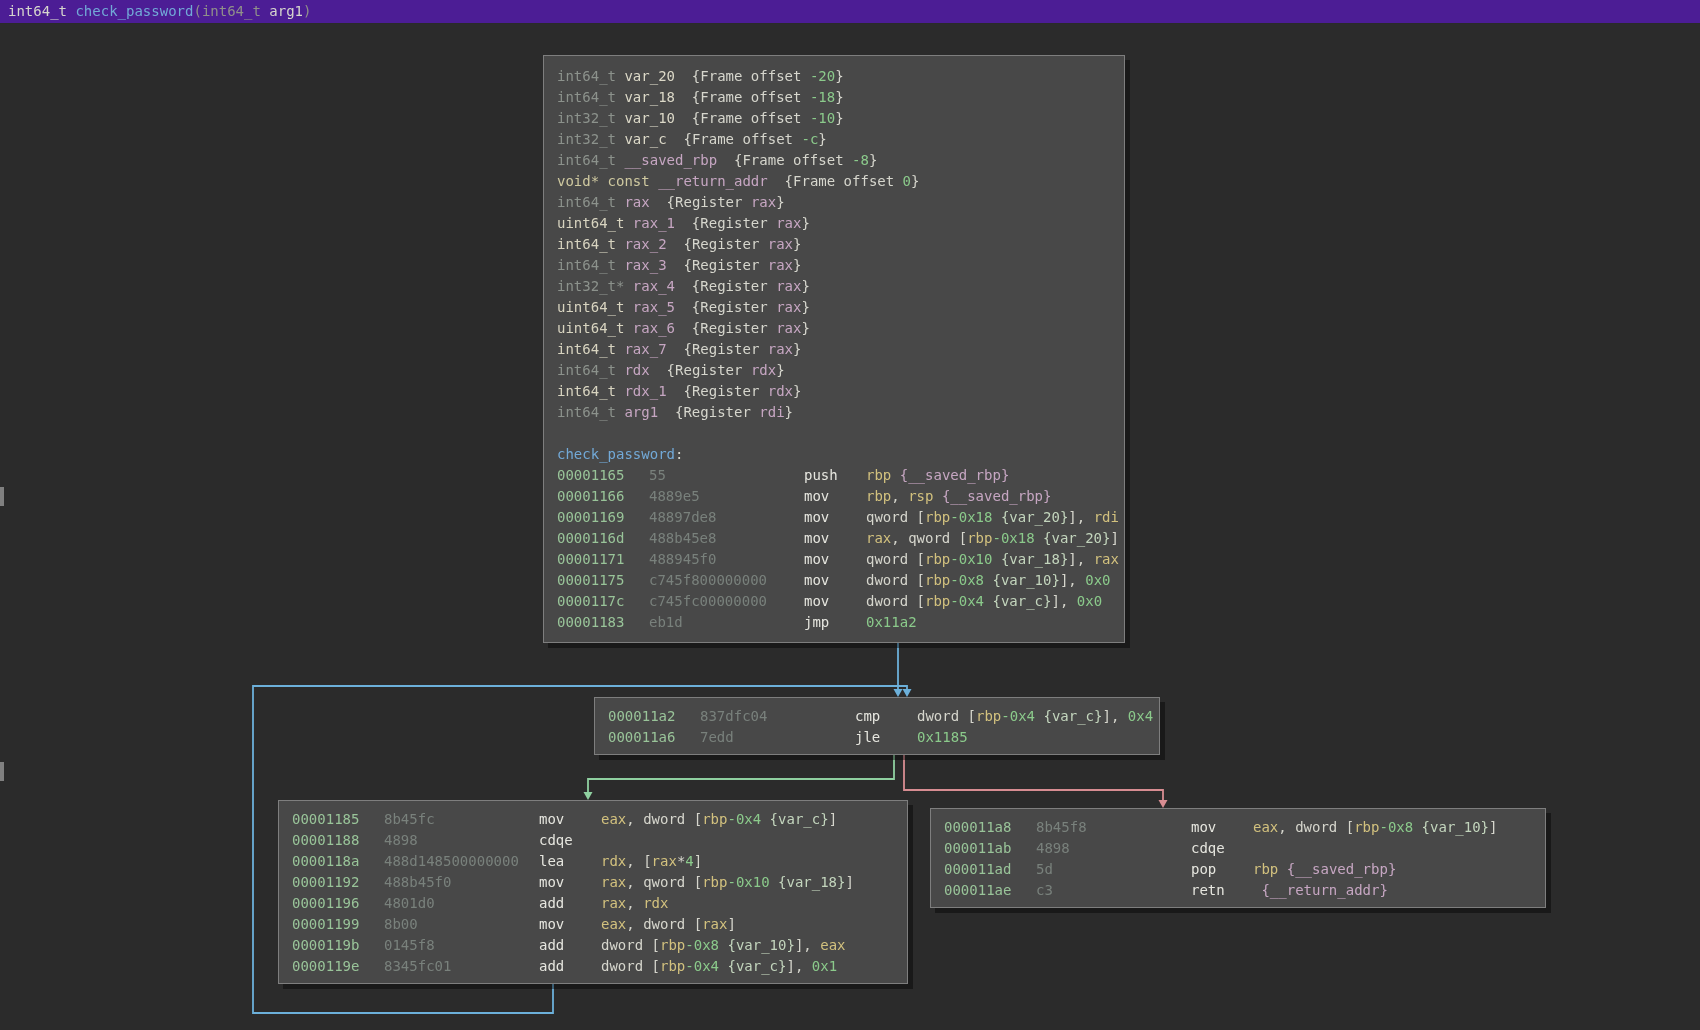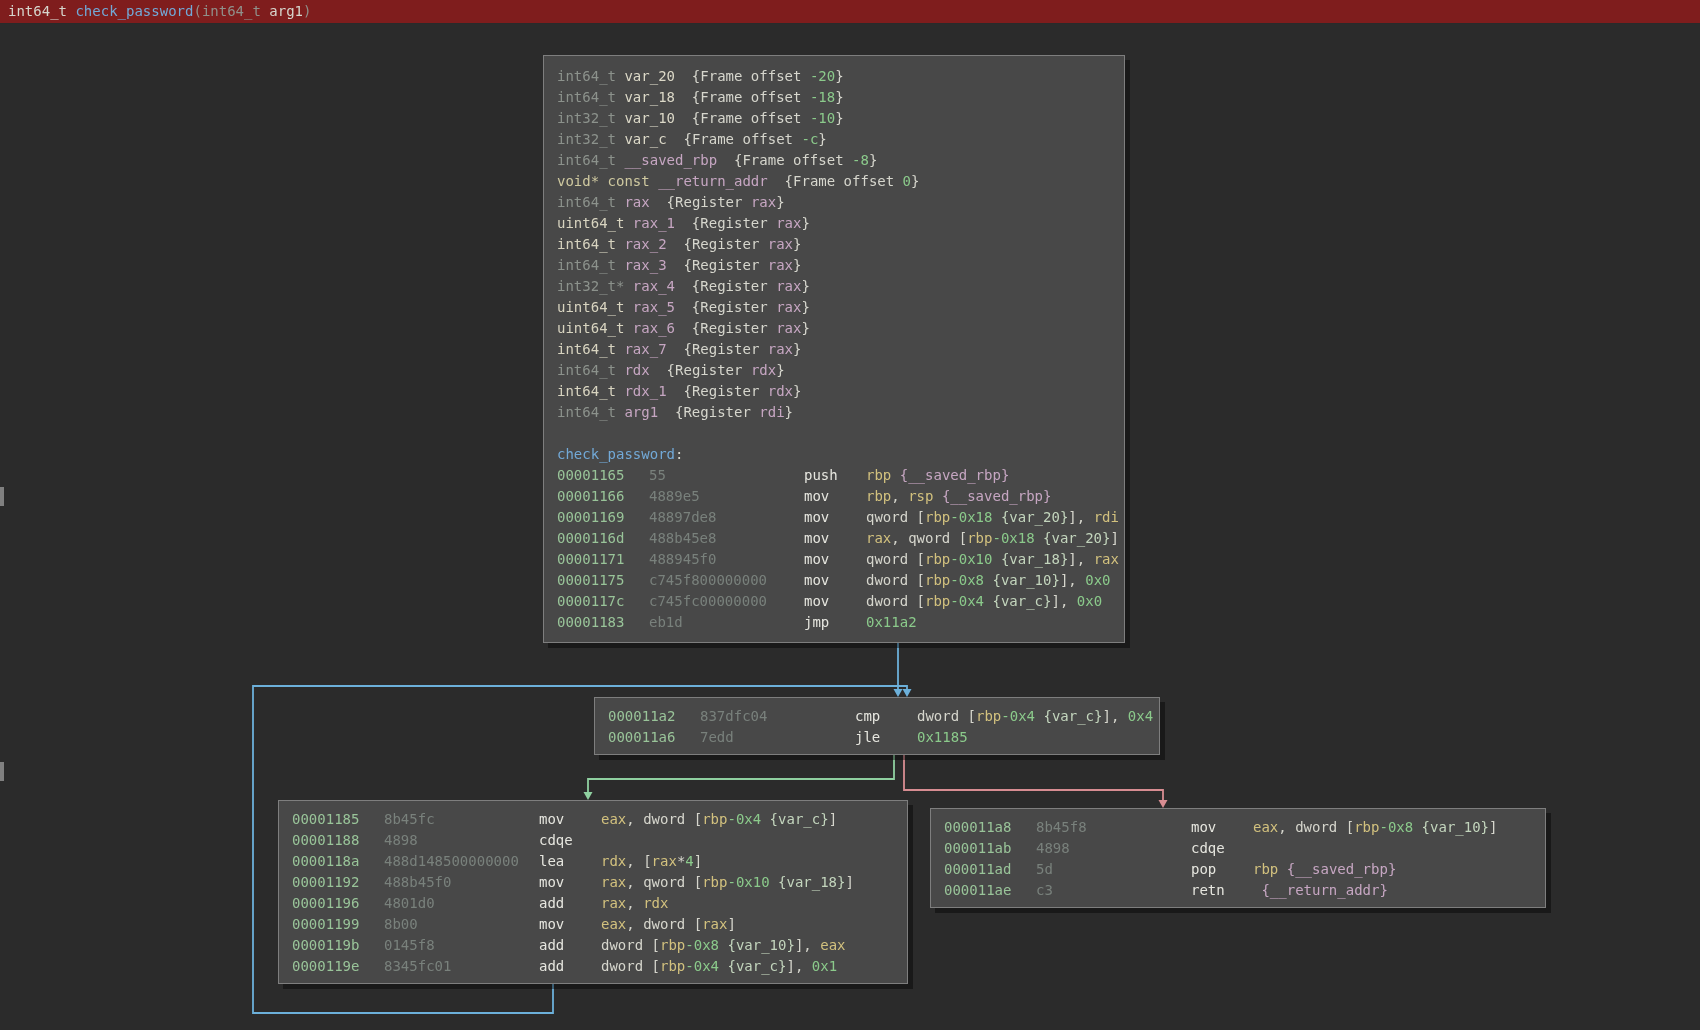--- a/index.html
+++ b/index.html
@@ -49,13 +49,13 @@
       <path d="M904,755 L904,790 L1163,790 L1163,800" stroke="#d88d92" fill="none" stroke-width="1.8"></path>
       <path d="M1158.5,800 L1167.5,800 L1163,808 Z" fill="#d88d92"></path>
     </svg>
   <div class="scroll-mark m1"></div>
   <div class="scroll-mark m2"></div>
 <div class="node" style="left: 543px; top: 55px; width: 582px; height: 588px; padding-top: 10px;"><div class="row"><span class="tk-td">int64_t </span><span class="tk-v">var_20</span><span class="tk-t">  {Frame offset </span><span class="tk-n">-20</span><span class="tk-t">}</span></div><div class="row"><span class="tk-td">int64_t </span><span class="tk-v">var_18</span><span class="tk-t">  {Frame offset </span><span class="tk-n">-18</span><span class="tk-t">}</span></div><div class="row"><span class="tk-td">int32_t </span><span class="tk-v">var_10</span><span class="tk-t">  {Frame offset </span><span class="tk-n">-10</span><span class="tk-t">}</span></div><div class="row"><span class="tk-td">int32_t </span><span class="tk-v">var_c</span><span class="tk-t">  {Frame offset </span><span class="tk-n">-c</span><span class="tk-t">}</span></div><div class="row"><span class="tk-td">int64_t </span><span class="tk-sp">__saved_rbp</span><span class="tk-t">  {Frame offset </span><span class="tk-n">-8</span><span class="tk-t">}</span></div><div class="row"><span class="tk-kw">void* const </span><span class="tk-sp">__return_addr</span><span class="tk-t">  {Frame offset </span><span class="tk-n">0</span><span class="tk-t">}</span></div><div class="row"><span class="tk-td">int64_t </span><span class="tk-sp">rax</span><span class="tk-t">  {Register </span><span class="tk-sp">rax</span><span class="tk-t">}</span></div><div class="row"><span class="tk-tb">uint64_t </span><span class="tk-sp">rax_1</span><span class="tk-t">  {Register </span><span class="tk-sp">rax</span><span class="tk-t">}</span></div><div class="row"><span class="tk-tb">int64_t </span><span class="tk-sp">rax_2</span><span class="tk-t">  {Register </span><span class="tk-sp">rax</span><span class="tk-t">}</span></div><div class="row"><span class="tk-td">int64_t </span><span class="tk-sp">rax_3</span><span class="tk-t">  {Register </span><span class="tk-sp">rax</span><span class="tk-t">}</span></div><div class="row"><span class="tk-td">int32_t* </span><span class="tk-sp">rax_4</span><span class="tk-t">  {Register </span><span class="tk-sp">rax</span><span class="tk-t">}</span></div><div class="row"><span class="tk-tb">uint64_t </span><span class="tk-sp">rax_5</span><span class="tk-t">  {Register </span><span class="tk-sp">rax</span><span class="tk-t">}</span></div><div class="row"><span class="tk-tb">uint64_t </span><span class="tk-sp">rax_6</span><span class="tk-t">  {Register </span><span class="tk-sp">rax</span><span class="tk-t">}</span></div><div class="row"><span class="tk-tb">int64_t </span><span class="tk-sp">rax_7</span><span class="tk-t">  {Register </span><span class="tk-sp">rax</span><span class="tk-t">}</span></div><div class="row"><span class="tk-td">int64_t </span><span class="tk-sp">rdx</span><span class="tk-t">  {Register </span><span class="tk-sp">rdx</span><span class="tk-t">}</span></div><div class="row"><span class="tk-tb">int64_t </span><span class="tk-sp">rdx_1</span><span class="tk-t">  {Register </span><span class="tk-sp">rdx</span><span class="tk-t">}</span></div><div class="row"><span class="tk-td">int64_t </span><span class="tk-sp">arg1</span><span class="tk-t">  {Register </span><span class="tk-sp">rdi</span><span class="tk-t">}</span></div><div class="row"></div><div class="row"><span class="tk-lb">check_password</span><span class="tk-t">:</span></div><div class="row"><span class="tk-a ca">00001165</span><span class="tk-by cb">55</span><span class="tk-mn cm">push</span><span class="tk-rg">rbp</span><span class="tk-t"> </span><span class="tk-sp">{__saved_rbp}</span></div><div class="row"><span class="tk-a ca">00001166</span><span class="tk-by cb">4889e5</span><span class="tk-mn cm">mov</span><span class="tk-rg">rbp</span><span class="tk-t">, </span><span class="tk-rg">rsp</span><span class="tk-t"> </span><span class="tk-sp">{__saved_rbp}</span></div><div class="row"><span class="tk-a ca">00001169</span><span class="tk-by cb">48897de8</span><span class="tk-mn cm">mov</span><span class="tk-t">qword [</span><span class="tk-rg">rbp</span><span class="tk-n">-0x18</span><span class="tk-t"> </span><span class="tk-sv">{var_20}</span><span class="tk-t">], </span><span class="tk-rg">rdi</span></div><div class="row"><span class="tk-a ca">0000116d</span><span class="tk-by cb">488b45e8</span><span class="tk-mn cm">mov</span><span class="tk-rg">rax</span><span class="tk-t">, qword [</span><span class="tk-rg">rbp</span><span class="tk-n">-0x18</span><span class="tk-t"> </span><span class="tk-sv">{var_20}</span><span class="tk-t">]</span></div><div class="row"><span class="tk-a ca">00001171</span><span class="tk-by cb">488945f0</span><span class="tk-mn cm">mov</span><span class="tk-t">qword [</span><span class="tk-rg">rbp</span><span class="tk-n">-0x10</span><span class="tk-t"> </span><span class="tk-sv">{var_18}</span><span class="tk-t">], </span><span class="tk-rg">rax</span></div><div class="row"><span class="tk-a ca">00001175</span><span class="tk-by cb">c745f800000000</span><span class="tk-mn cm">mov</span><span class="tk-t">dword [</span><span class="tk-rg">rbp</span><span class="tk-n">-0x8</span><span class="tk-t"> </span><span class="tk-sv">{var_10}</span><span class="tk-t">], </span><span class="tk-n">0x0</span></div><div class="row"><span class="tk-a ca">0000117c</span><span class="tk-by cb">c745fc00000000</span><span class="tk-mn cm">mov</span><span class="tk-t">dword [</span><span class="tk-rg">rbp</span><span class="tk-n">-0x4</span><span class="tk-t"> </span><span class="tk-sv">{var_c}</span><span class="tk-t">], </span><span class="tk-n">0x0</span></div><div class="row"><span class="tk-a ca">00001183</span><span class="tk-by cb">eb1d</span><span class="tk-mn cm">jmp</span><span class="tk-n">0x11a2</span></div></div>
     <div class="node" style="left: 594px; top: 697px; width: 566px; height: 58px; padding-top: 8px;"><div class="row"><span class="tk-a ca">000011a2</span><span class="tk-by cb">837dfc04</span><span class="tk-mn cm">cmp</span><span class="tk-t">dword [</span><span class="tk-rg">rbp</span><span class="tk-n">-0x4</span><span class="tk-t"> </span><span class="tk-sv">{var_c}</span><span class="tk-t">], </span><span class="tk-n">0x4</span></div><div class="row"><span class="tk-a ca">000011a6</span><span class="tk-by cb">7edd</span><span class="tk-mn cm">jle</span><span class="tk-n">0x1185</span></div></div>
     <div class="node" style="left: 278px; top: 800px; width: 630px; height: 184px; padding-top: 8px;"><div class="row"><span class="tk-a ca">00001185</span><span class="tk-by cb">8b45fc</span><span class="tk-mn cm">mov</span><span class="tk-rg">eax</span><span class="tk-t">, dword [</span><span class="tk-rg">rbp</span><span class="tk-n">-0x4</span><span class="tk-t"> </span><span class="tk-sv">{var_c}</span><span class="tk-t">]</span></div><div class="row"><span class="tk-a ca">00001188</span><span class="tk-by cb">4898</span><span class="tk-mn cm">cdqe</span></div><div class="row"><span class="tk-a ca">0000118a</span><span class="tk-by cb">488d148500000000</span><span class="tk-mn cm">lea</span><span class="tk-rg">rdx</span><span class="tk-t">, [</span><span class="tk-rg">rax</span><span class="tk-t">*</span><span class="tk-n">4</span><span class="tk-t">]</span></div><div class="row"><span class="tk-a ca">00001192</span><span class="tk-by cb">488b45f0</span><span class="tk-mn cm">mov</span><span class="tk-rg">rax</span><span class="tk-t">, qword [</span><span class="tk-rg">rbp</span><span class="tk-n">-0x10</span><span class="tk-t"> </span><span class="tk-sv">{var_18}</span><span class="tk-t">]</span></div><div class="row"><span class="tk-a ca">00001196</span><span class="tk-by cb">4801d0</span><span class="tk-mn cm">add</span><span class="tk-rg">rax</span><span class="tk-t">, </span><span class="tk-rg">rdx</span></div><div class="row"><span class="tk-a ca">00001199</span><span class="tk-by cb">8b00</span><span class="tk-mn cm">mov</span><span class="tk-rg">eax</span><span class="tk-t">, dword [</span><span class="tk-rg">rax</span><span class="tk-t">]</span></div><div class="row"><span class="tk-a ca">0000119b</span><span class="tk-by cb">0145f8</span><span class="tk-mn cm">add</span><span class="tk-t">dword [</span><span class="tk-rg">rbp</span><span class="tk-n">-0x8</span><span class="tk-t"> </span><span class="tk-sv">{var_10}</span><span class="tk-t">], </span><span class="tk-rg">eax</span></div><div class="row"><span class="tk-a ca">0000119e</span><span class="tk-by cb">8345fc01</span><span class="tk-mn cm">add</span><span class="tk-t">dword [</span><span class="tk-rg">rbp</span><span class="tk-n">-0x4</span><span class="tk-t"> </span><span class="tk-sv">{var_c}</span><span class="tk-t">], </span><span class="tk-n">0x1</span></div></div>
     <div class="node" style="left: 930px; top: 808px; width: 616px; height: 100px; padding-top: 8px;"><div class="row"><span class="tk-a ca">000011a8</span><span class="tk-by cb">8b45f8</span><span class="tk-mn cm">mov</span><span class="tk-rg">eax</span><span class="tk-t">, dword [</span><span class="tk-rg">rbp</span><span class="tk-n">-0x8</span><span class="tk-t"> </span><span class="tk-sv">{var_10}</span><span class="tk-t">]</span></div><div class="row"><span class="tk-a ca">000011ab</span><span class="tk-by cb">4898</span><span class="tk-mn cm">cdqe</span></div><div class="row"><span class="tk-a ca">000011ad</span><span class="tk-by cb">5d</span><span class="tk-mn cm">pop</span><span class="tk-rg">rbp</span><span class="tk-t"> </span><span class="tk-sp">{__saved_rbp}</span></div><div class="row"><span class="tk-a ca">000011ae</span><span class="tk-by cb">c3</span><span class="tk-mn cm">retn</span><span class="tk-t"> </span><span class="tk-sp">{__return_addr}</span></div></div>
   </div>
-<div class="titlebar" style="background: #7f1d1d;"><span class="tk-t">int64_t </span><span class="tk-lb">check_password</span><span class="tk-pd">(</span><span class="tk-pd">int64_t</span><span class="tk-t"> arg1</span><span class="tk-pd">)</span></div>
+<div class="titlebar" style="background: #4c1d95;"><span class="tk-t">int64_t </span><span class="tk-lb">check_password</span><span class="tk-pd">(</span><span class="tk-pd">int64_t</span><span class="tk-t"> arg1</span><span class="tk-pd">)</span></div>
 
 </body></html>

